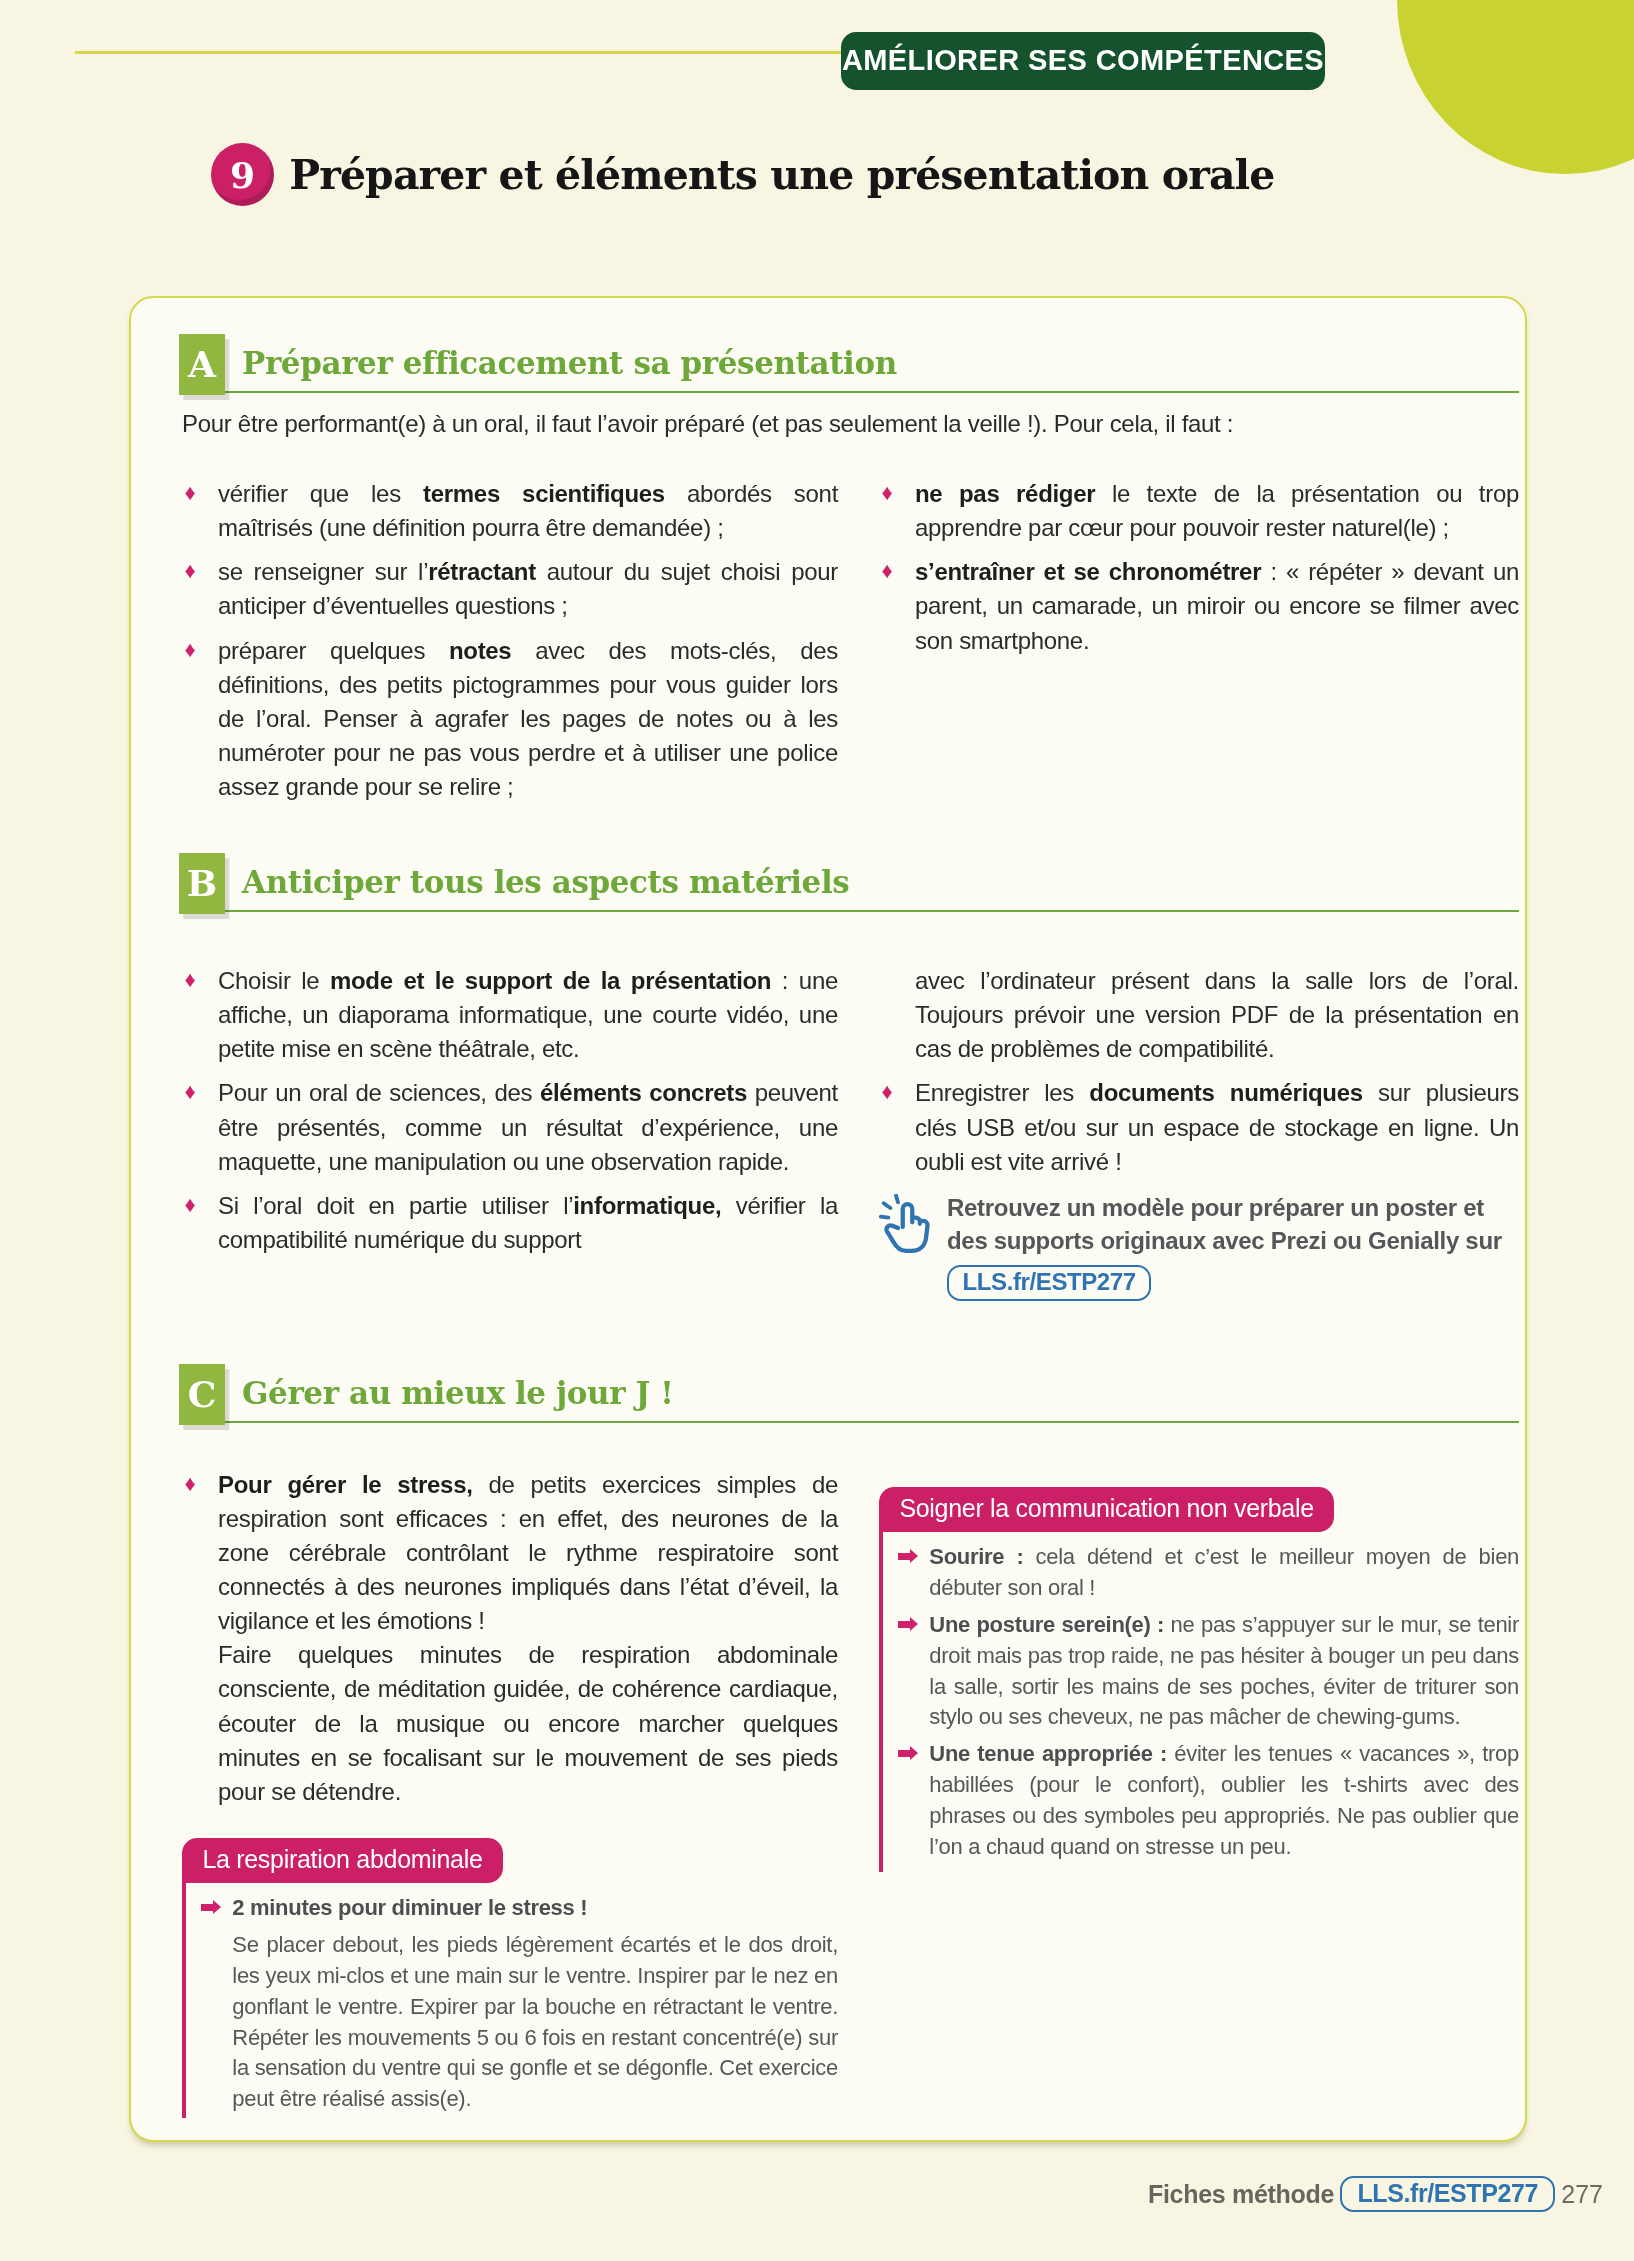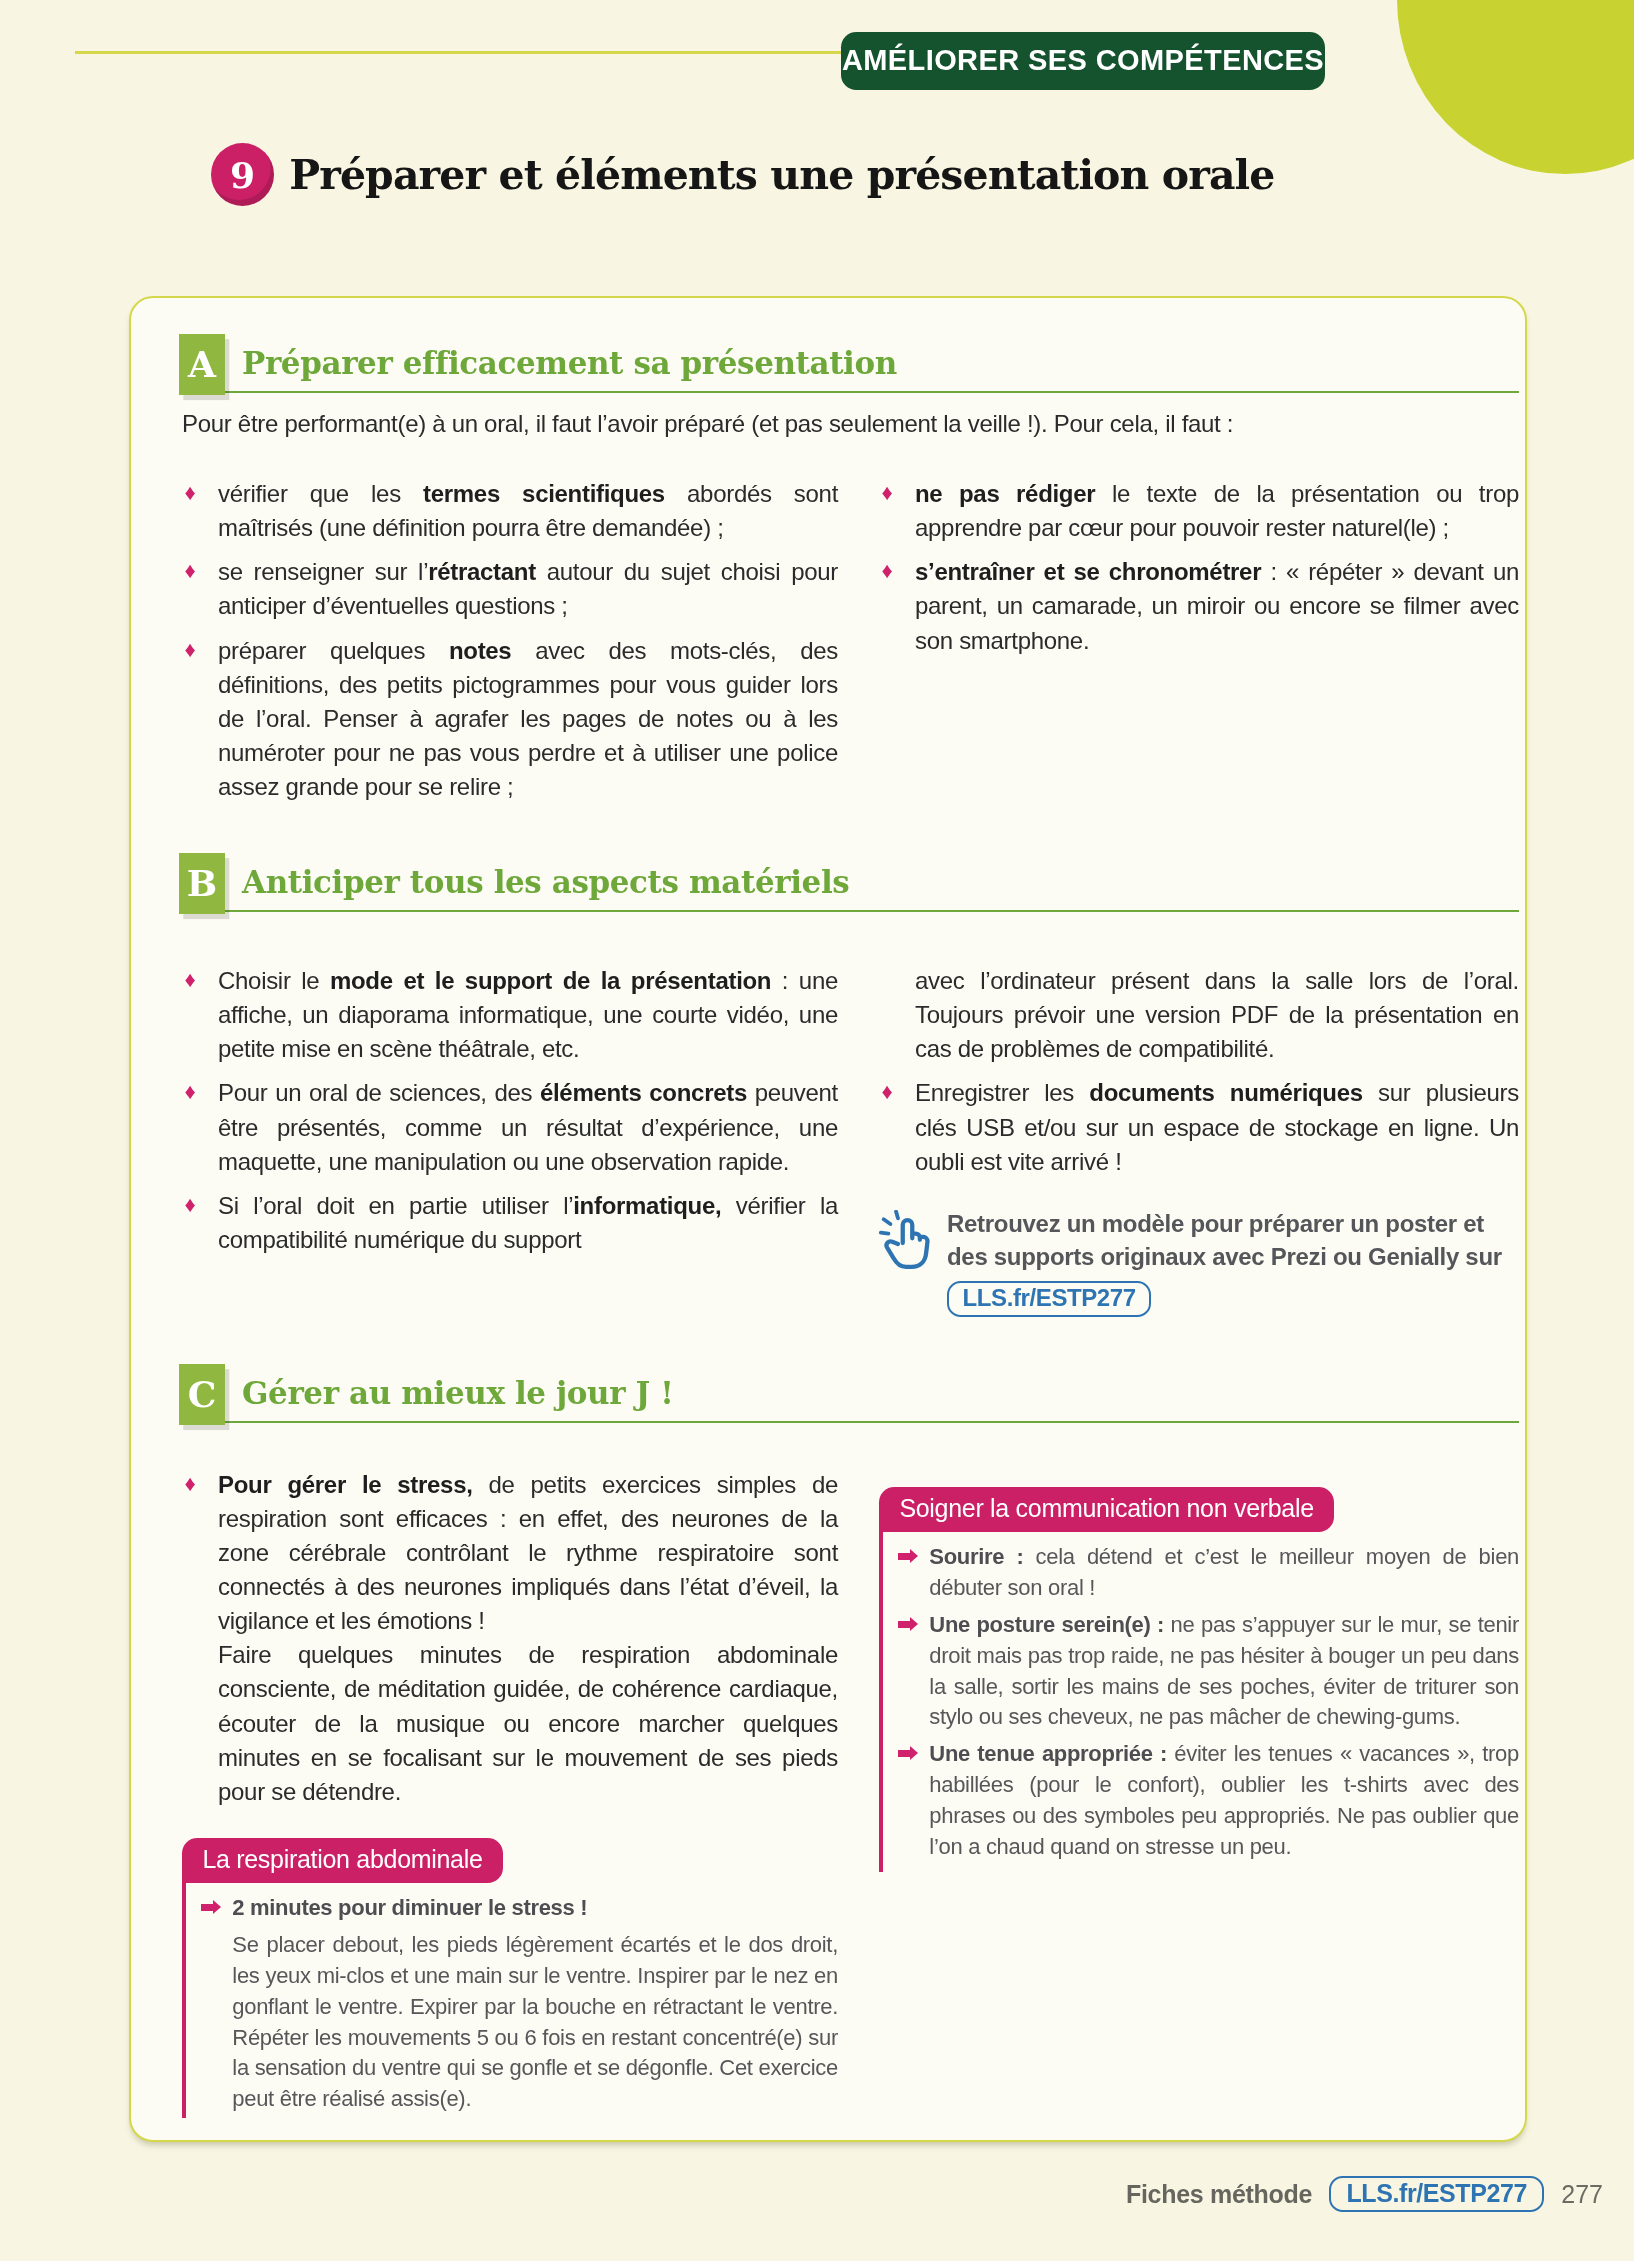--- a/index.html
+++ b/index.html
@@ -41,21 +41,21 @@
         color:#2b2b2b;letter-spacing:-0.3px;}
   .colL{position:absolute;left:51px;width:656px;}
   .colR{position:absolute;left:748px;width:640px;}
   .colA{top:179px}.colB{top:666px}.colC{top:1170px}
   .item{position:relative;padding-left:36px;text-align:justify;font-size:24px;line-height:1.42;
         color:#2b2b2b;letter-spacing:-0.3px;margin-bottom:10.2px;}
   .item b{color:#1e1e1e;}
   .diamond{position:absolute;left:2.6px;top:0;color:#d0216d;font-size:22px;}
   .cont{padding-left:36px;}
   
-  .resource{position:relative;margin-top:28px;padding-left:68px;min-height:102px;}
+  .resource{position:relative;margin-top:12px;padding-left:68px;min-height:102px;}
   .hand-icon{position:absolute;left:-1.7px;top:3.4px;}
   .resource-text{font-weight:bold;color:#55565a;font-size:24px;line-height:1.38;letter-spacing:-0.3px;}
   .chip{display:inline-block;margin-top:8.5px;border:2.6px solid #2e74b2;border-radius:13.6px;
         color:#2e74b2;font-weight:bold;font-size:24px;padding:0.9px 13.6px 2.6px;background:#fcfcf4;
         letter-spacing:-0.4px;}
   
   .pbox{position:absolute;}
   .pbox-breathing{left:51px;top:1540px;width:656px;}
   .pbox-nonverbal{left:748px;top:1189px;width:640px;}
   .pbox-head{display:inline-block;background:#cb2066;color:#fff;font-weight:normal;font-size:25px;
@@ -63,21 +63,21 @@
   .pbox-body{border-left:4.3px solid #cb2066;padding:10.2px 0 3.4px 15.3px;}
   .pitem{position:relative;padding-left:31px;font-size:22px;line-height:1.4;color:#57575a;
         text-align:justify;letter-spacing:-0.3px;margin-bottom:6px;}
   .pitem b{color:#4e4e52;}
   .pbody{padding-left:31px;font-size:22px;line-height:1.4;color:#57575a;text-align:justify;
         letter-spacing:-0.3px;}
   .arrow-icon{position:absolute;left:0;top:11px;width:12px;height:6.8px;background:#d0216d;}
   .arrow-icon::after{content:"";position:absolute;left:12px;top:-4.3px;width:0;height:0;
         border-left:8.5px solid #d0216d;border-top:7.7px solid transparent;border-bottom:7.7px solid transparent;}
   
-  .footer{position:absolute;top:2176px;right:32px;display:flex;align-items:center;gap:17px;}
+  .footer{position:absolute;top:2176px;right:32px;display:flex;align-items:center;gap:6px;}
   .footer-label{color:#66665f;font-weight:bold;font-size:25px;letter-spacing:-0.3px;}
   .footer-chip{border:2.6px solid #2e74b2;border-radius:13.6px;color:#2e74b2;font-weight:bold;
         font-size:25px;padding:0.9px 15.3px 2.6px;letter-spacing:-0.4px;}
   .footer-page{color:#6b6b64;font-size:25px;}
 </style>
 </head>
 <body>
 
 <div class="blob"></div>
 <div class="topline"></div>

